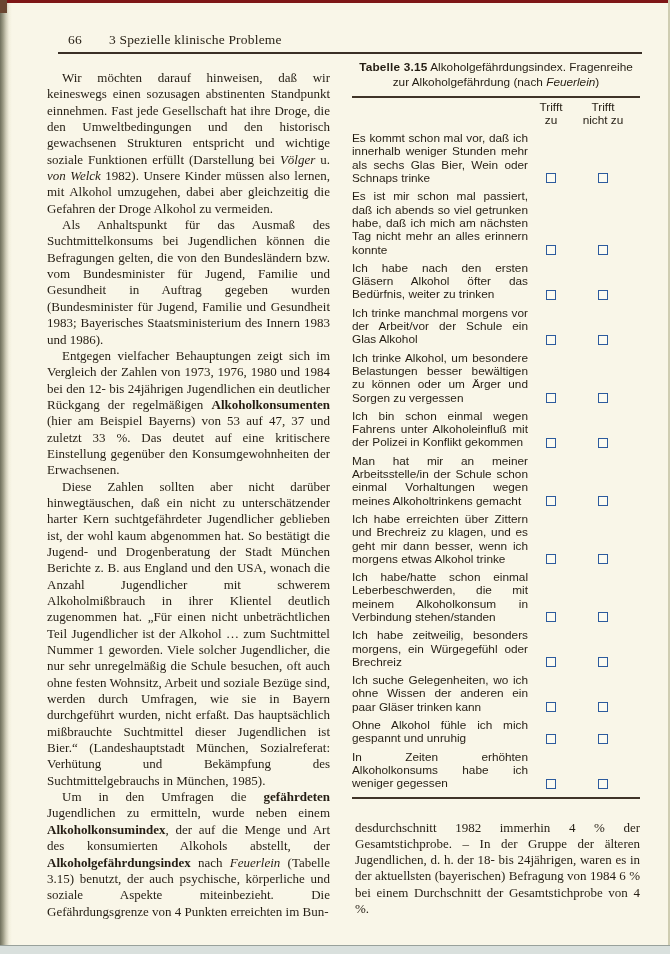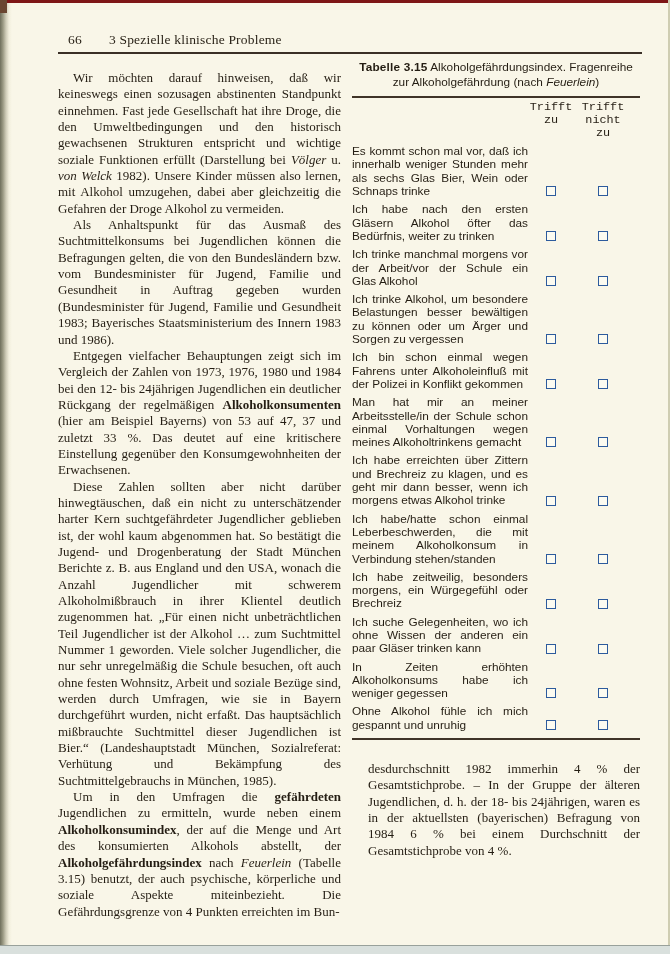--- a/index.html
+++ b/index.html
@@ -16,45 +16,45 @@
   .edge-bottom{position:absolute;left:0;right:0;bottom:0;height:8px;background:#d9e0dd;border-top:1px solid #99a19b;z-index:5;}
   .edge-right{position:absolute;top:0;right:0;bottom:0;width:2px;background:#cfcdb2;z-index:5;}
 
   
   .header{position:absolute;left:68px;top:32px;font-size:13.5px;letter-spacing:.2px;color:#2a2318;}
   .pagenum{margin-right:27px;}
   .header-rule{position:absolute;left:58px;top:52px;width:584px;height:2px;background:#3a2f26;}
 
   
   .col-left{
-    position:absolute;left:58px;top:70px;width:283px;
+    position:absolute;left:47px;top:70px;width:283px;
     font-size:13px;line-height:16.35px;text-align:justify;
   }
   .para{margin:0;text-indent:15px;}
 
   
   .col-right{position:absolute;left:352px;top:60px;width:288px;}
   .tbl-caption{font-family:"Liberation Sans", sans-serif;font-size:11.8px;line-height:14.6px;text-align:center;}
   .tbl-caption b{letter-spacing:.2px;}
   .tbl-rule{height:2px;background:#403428;margin-top:7px;}
   .tbl-rule.bottom{margin-top:6px;}
   .tbl-headrow{display:flex;margin-top:3px;padding-right:12px;
-    font-family:Liberation Mono, monospace;font-size:11.8px;line-height:13px;}
+    font-family:Liberation Sans, sans-serif;font-size:11.8px;line-height:13px;}
   .tbl-spacer{flex:1;}
   .tbl-colhead{width:46px;text-align:center;white-space:pre-line;}
   .tbl-colhead.c2{margin-left:4px;width:50px;}
   .tbl-rows{margin-top:2px;}
   .tbl-row{display:flex;margin-top:5px;padding-right:12px;}
   .tbl-item-text{flex:1;font-family:"Liberation Sans", sans-serif;font-size:11.8px;line-height:13.3px;text-align:justify;}
   .tbl-cell{width:46px;display:flex;align-items:flex-end;justify-content:center;}
   .tbl-cell.c2{margin-left:4px;width:50px;}
   .checkbox{width:10px;height:10px;box-sizing:border-box;border:1.6px solid #2d5b9d;background:#fcfbf1;margin-bottom:2px;}
 
   
-  .cont{margin:21px 0 0 16px;font-size:13px;line-height:16.3px;text-align:justify;}
+  .cont{margin:21px 0 0 3px;font-size:13px;line-height:16.3px;text-align:justify;}
 </style>
 </head>
 <body>
 
 <div class="page">
 
   <div class="edge-top"></div>
   <div class="corner-tl"></div>
   <div class="gutter"></div>
   <div class="edge-right"></div>
@@ -87,20 +87,29 @@
         <div class="tbl-row">
           <div class="tbl-item-text">Es kommt schon mal vor, daß ich innerhalb weniger Stunden mehr als sechs Glas Bier, Wein oder Schnaps trinke</div>
           <div class="tbl-cell">
             <span class="checkbox"></span>
           </div>
           <div class="tbl-cell c2">
             <span class="checkbox"></span>
           </div>
         </div>
         <div class="tbl-row">
+          <div class="tbl-item-text">Es ist mir schon mal passiert, daß ich abends so viel getrunken habe, daß ich mich am nächsten Tag nicht mehr an alles erinnern konnte</div>
+          <div class="tbl-cell">
+            <span class="checkbox"></span>
+          </div>
+          <div class="tbl-cell c2">
+            <span class="checkbox"></span>
+          </div>
+        </div>
+        <div class="tbl-row">
           <div class="tbl-item-text">Ich habe nach den ersten Gläsern Alkohol öfter das Bedürfnis, weiter zu trinken</div>
           <div class="tbl-cell">
             <span class="checkbox"></span>
           </div>
           <div class="tbl-cell c2">
             <span class="checkbox"></span>
           </div>
         </div>
         <div class="tbl-row">
           <div class="tbl-item-text">Ich trinke manchmal morgens vor der Arbeit/vor der Schule ein Glas Alkohol</div>
@@ -168,30 +177,30 @@
         <div class="tbl-row">
           <div class="tbl-item-text">Ich suche Gelegenheiten, wo ich ohne Wissen der anderen ein paar Gläser trinken kann</div>
           <div class="tbl-cell">
             <span class="checkbox"></span>
           </div>
           <div class="tbl-cell c2">
             <span class="checkbox"></span>
           </div>
         </div>
         <div class="tbl-row">
+          <div class="tbl-item-text">Ohne Alkohol fühle ich mich gespannt und unruhig</div>
+          <div class="tbl-cell">
+            <span class="checkbox"></span>
+          </div>
+          <div class="tbl-cell c2">
+            <span class="checkbox"></span>
+          </div>
+        </div>
+        <div class="tbl-row">
           <div class="tbl-item-text">In Zeiten erhöhten Alkoholkonsums habe ich weniger gegessen</div>
-          <div class="tbl-cell">
-            <span class="checkbox"></span>
-          </div>
-          <div class="tbl-cell c2">
-            <span class="checkbox"></span>
-          </div>
-        </div>
-        <div class="tbl-row">
-          <div class="tbl-item-text">Ohne Alkohol fühle ich mich gespannt und unruhig</div>
           <div class="tbl-cell">
             <span class="checkbox"></span>
           </div>
           <div class="tbl-cell c2">
             <span class="checkbox"></span>
           </div>
         </div>
       </div>
     <div class="tbl-rule bottom"></div>
     <p class="cont">desdurchschnitt 1982 immerhin 4 % der Gesamtstichprobe. – In der Gruppe der älteren Jugendlichen, d. h. der 18- bis 24jährigen, waren es in der aktuellsten (bayerischen) Befragung von 1984 6 % bei einem Durchschnitt der Gesamtstichprobe von 4 %.</p>

